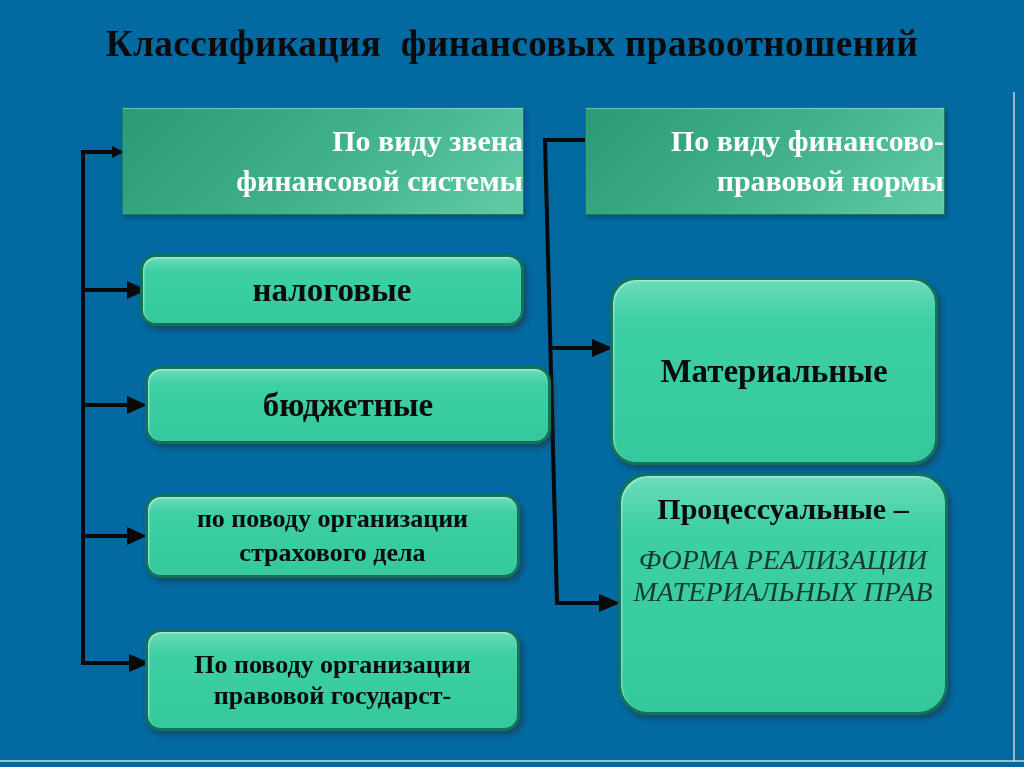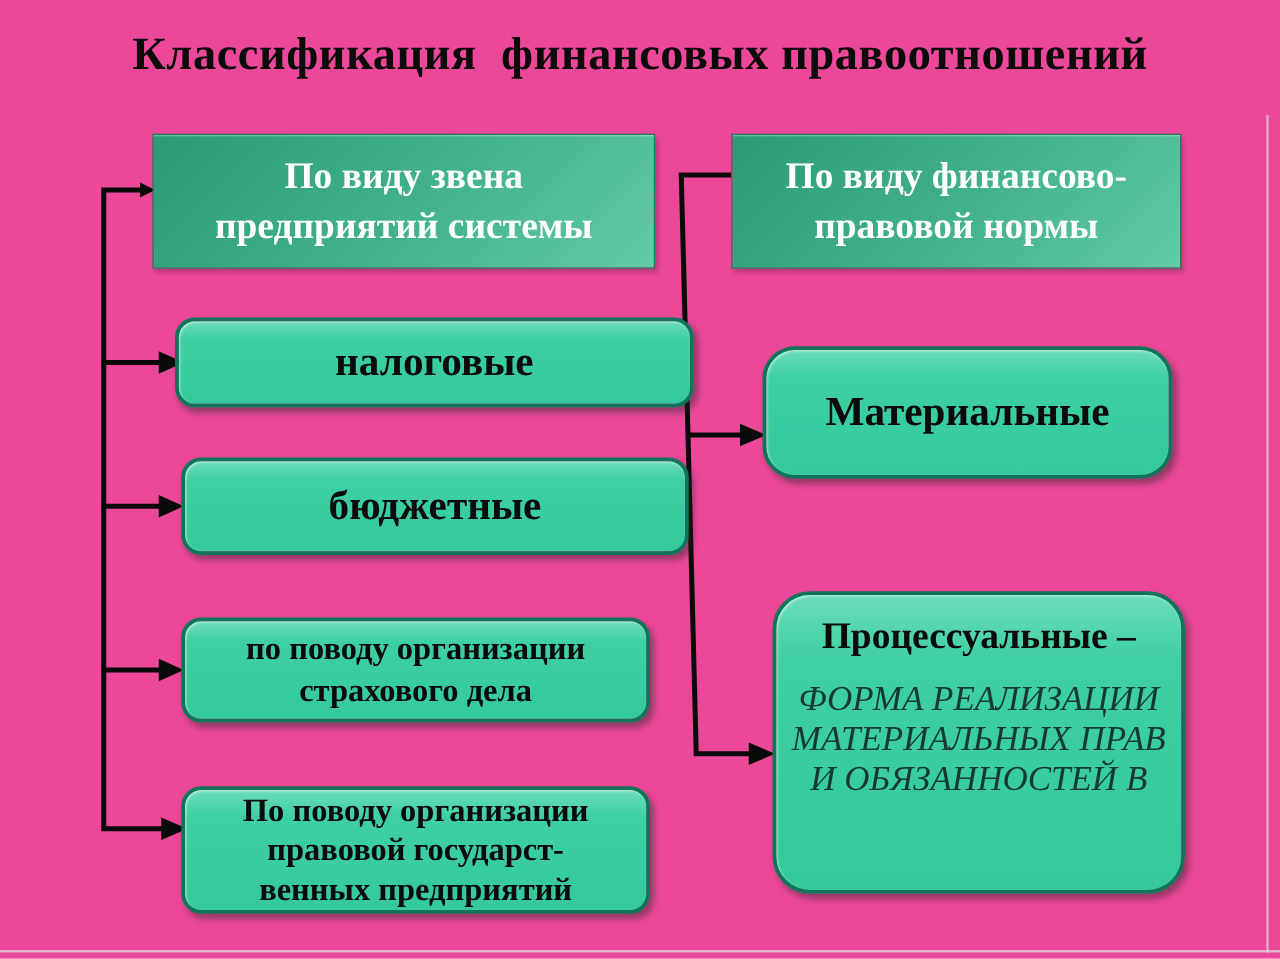--- a/index.html
+++ b/index.html
@@ -4,21 +4,21 @@
 <style>
   html, body {
     margin: 0;
     padding: 0;
     background: #ffffff;
   }
   .slide {
     position: relative;
     width: 1024px;
     height: 767px;
-    background: #ec4899;
+    background: #0369a1;
     overflow: hidden;
     font-family: "Liberation Serif", "DejaVu Serif", serif;
     color: #0d0d0d;
   }
   .title {
     position: absolute;
     top: 22px;
     left: 0;
     width: 100%;
     text-align: center;
@@ -32,21 +32,21 @@
     position: absolute;
     top: 0;
     left: 0;
   }
   
   .hdr {
     position: absolute;
     display: flex;
     flex-direction: column;
     justify-content: center;
-    text-align: center;
+    text-align: right;
     color: #ffffff;
     font-weight: bold;
     font-size: 30px;
     line-height: 1.32;
     background: linear-gradient(135deg, #2a9a77 0%, #43b28e 55%, #62cba6 100%);
     border: 1px solid #20795d;
     box-shadow: inset 0 1px 1px rgba(255,255,255,0.35), 2px 3px 4px rgba(0,0,0,0.22);
   }
   .hdr-left  { left: 122px; top: 107px; width: 400px; height: 106px; }
   .hdr-right { left: 585px; top: 107px; width: 358px; height: 106px; }
@@ -59,25 +59,25 @@
     flex-direction: column;
     justify-content: center;
     text-align: center;
     font-weight: bold;
     color: #0b0b0b;
     background: linear-gradient(180deg, #6cdcba 0%, #3ecfa5 22%, #35c89d 100%);
     border: 3px solid #11745a;
     border-radius: 16px;
     box-shadow: inset 1px 1px 2px rgba(255,255,255,0.55), 3px 4px 5px rgba(40,40,40,0.45);
   }
-  .b1   { left: 140px; top: 254px; width: 415px; height: 72px;  font-size: 33px; }
+  .b1   { left: 140px; top: 254px; width: 384px; height: 72px;  font-size: 33px; }
   .b2   { left: 145px; top: 366px; width: 406px; height: 78px;  font-size: 33px; }
   .b3   { left: 145px; top: 494px; width: 375px; height: 84px;  font-size: 26px; line-height: 1.3; }
   .b4   { left: 145px; top: 629px; width: 375px; height: 102px; font-size: 26px; line-height: 1.2; }
-  .mat  { left: 610px; top: 277px; width: 328px; height: 106px; font-size: 33px; border-radius: 26px; }
+  .mat  { left: 610px; top: 277px; width: 328px; height: 188px; font-size: 33px; border-radius: 26px; }
   .proc {
     left: 618px; top: 473px; width: 330px; height: 242px;
     border-radius: 30px;
     justify-content: flex-start;
     padding: 16px 6px 5px 6px;
   }
   .proc-title { font-size: 30px; font-weight: bold; margin-bottom: 18px; }
   .proc-desc  {
     font-size: 28px;
     font-weight: normal;
@@ -111,21 +111,21 @@
       <polygon points="127,396 147,405 127,414"></polygon>
       <polygon points="127,527 147,536 127,545"></polygon>
       <polygon points="129,654 150,663 129,672"></polygon>
       <polygon points="592,339 613,348 592,357"></polygon>
       <polygon points="599,594 620,603 599,612"></polygon>
     </g>
   </svg>
 
   <div class="hdr hdr-left">
     <div>По виду звена</div>
-    <div>предприятий системы</div>
+    <div>финансовой системы</div>
   </div>
 
   <div class="hdr hdr-right">
     <div>По виду финансово-</div>
     <div>правовой нормы</div>
   </div>
 
   <div class="rbox b1">
     <div>налоговые</div>
   </div>
@@ -135,32 +135,30 @@
   </div>
 
   <div class="rbox b3">
     <div>по поводу организации</div>
     <div>страхового дела</div>
   </div>
 
   <div class="rbox b4">
     <div>По поводу организации</div>
     <div>правовой государст-</div>
-    <div>венных предприятий</div>
   </div>
 
   <div class="rbox mat">
     <div>Материальные</div>
   </div>
 
   <div class="rbox proc">
     <div class="proc-title">Процессуальные –</div>
     <div class="proc-desc">
       <div>ФОРМА РЕАЛИЗАЦИИ</div>
       <div>МАТЕРИАЛЬНЫХ ПРАВ</div>
-      <div>И ОБЯЗАННОСТЕЙ В</div>
     </div>
   </div>
 
   <div class="edge-right"></div>
   <div class="edge-bottom"></div>
 
 </div>
 
 </body></html>

